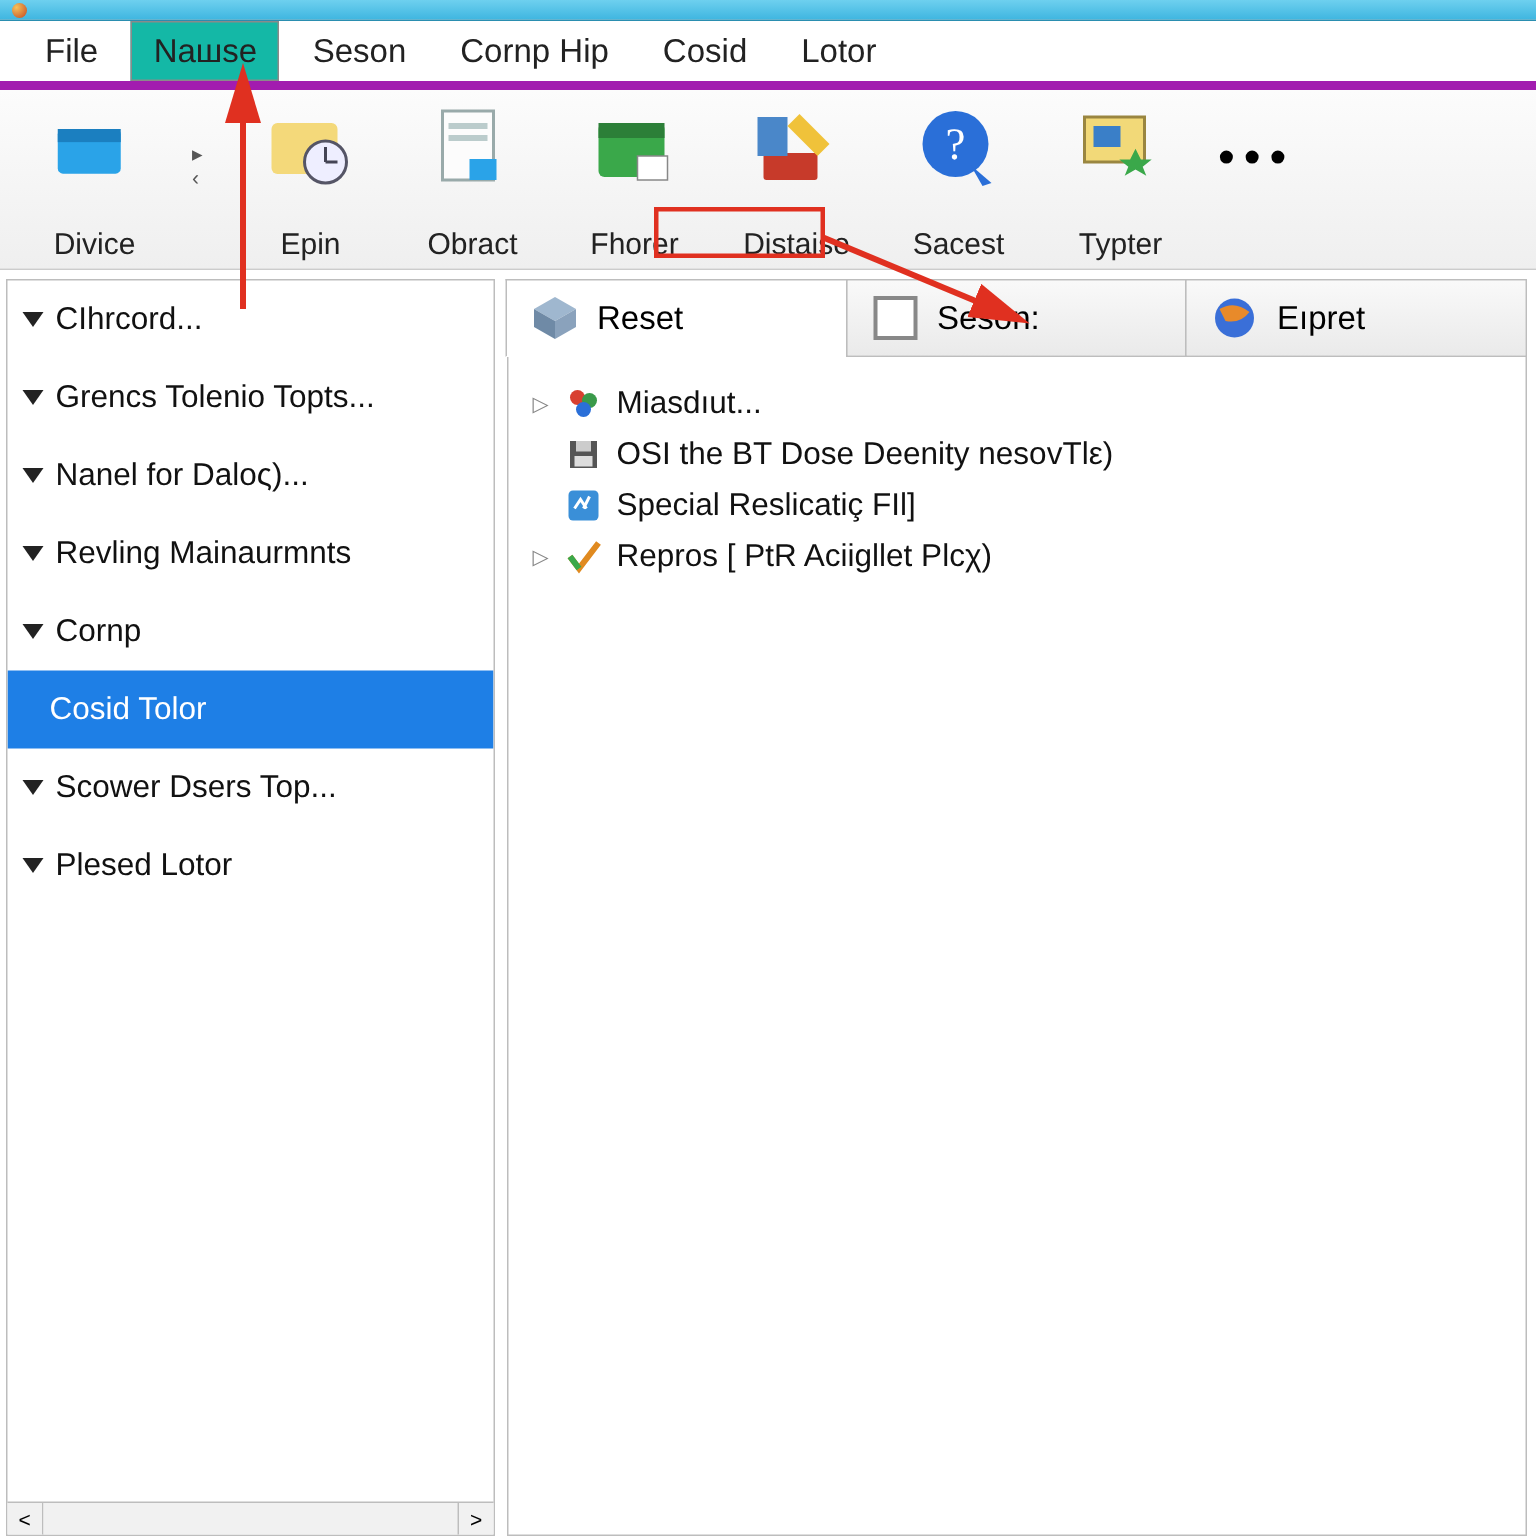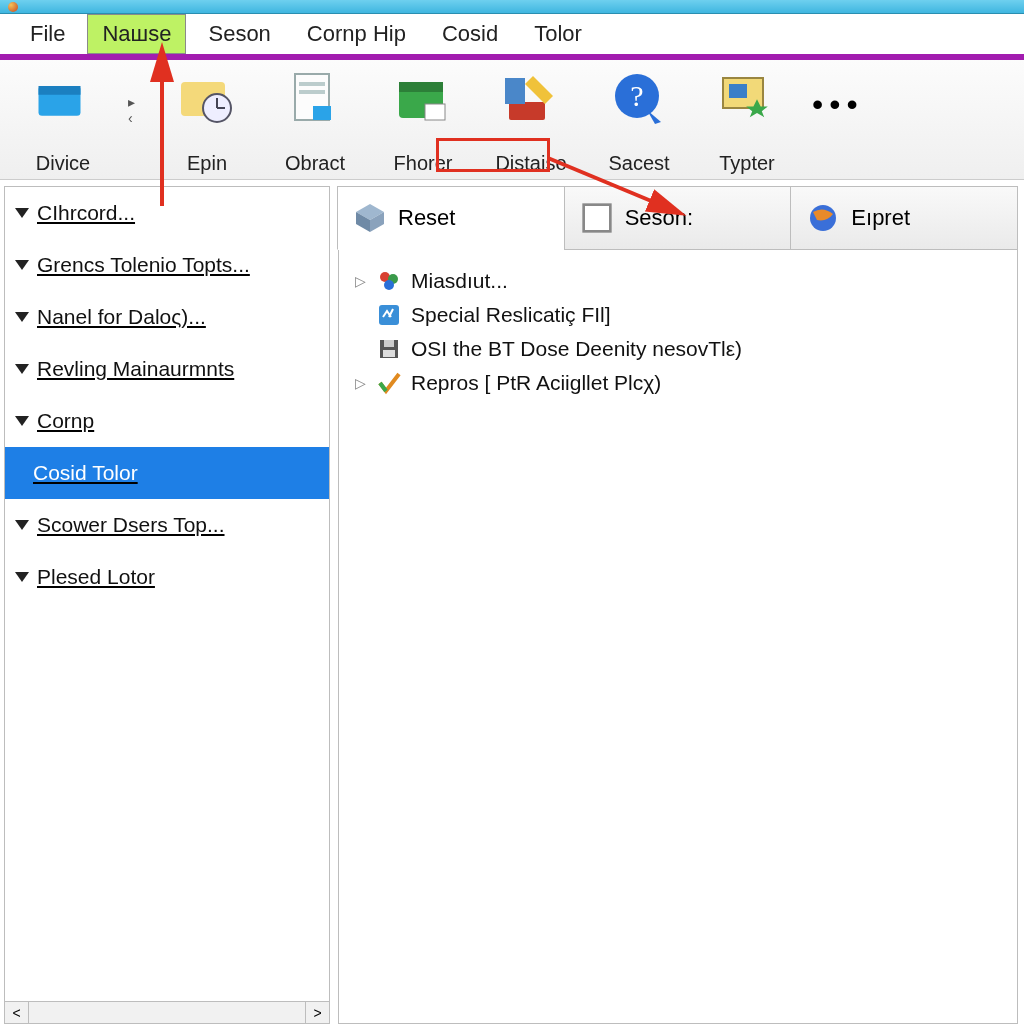--- a/index.html
+++ b/index.html
@@ -37,21 +37,21 @@
     background: #fff;
     gap: 8px;
   }
   .menubar .menu-item {
     padding: 6px 14px;
     font-size: 22px;
     color: #222;
   }
   .menubar .menu-item.boxed {
     border: 1px solid #8a8a8a;
-    background: #bef264;
+    background: #14b8a6;
   }
 
   .toolbar {
     display: flex;
     align-items: flex-start;
     padding: 8px 20px 6px 20px;
     background: linear-gradient(#fcfcfc,#efefef);
     border-bottom: 1px solid #ccc;
     gap: 22px;
     height: 120px;
@@ -79,21 +79,21 @@
     height: calc(1024px - 14px - 46px - 120px);
   }
   .sidebar {
     width: 326px;
     border: 1px solid #bdbdbd;
     margin: 6px 0 0 4px;
     background: #fff;
     display: flex;
     flex-direction: column;
   }
-  .sidebar-list { flex: 1; overflow: hidden; text-decoration: underline; }
+  .sidebar-list { flex: 1; overflow: hidden; }
   .side-item {
     display: flex;
     align-items: center;
     padding: 14px 10px;
     font-size: 21px;
     color: #111;
     gap: 8px;
   }
   .side-item .caret {
     width: 0; height: 0;
@@ -122,21 +122,21 @@
   .sidebar-scroll .btn.right { border-right: none; border-left: 1px solid #bdbdbd; }
 
   .mainpane {
     flex: 1;
     margin: 6px 6px 0 8px;
     display: flex;
     flex-direction: column;
   }
   .tabrow {
     display: flex;
-    height: 64px;
+    height: 52px;
     gap: 0;
     position: relative;
   }
   .tab {
     flex: 1;
     border: 1px solid #bdbdbd;
     display: flex;
     align-items: center;
     padding: 0 16px;
     gap: 12px;
@@ -192,21 +192,21 @@
   <div class="app-icon"></div>
   <div class="title"></div>
 </div>
 
 <div class="menubar">
   <div class="menu-item">File</div>
   <div class="menu-item boxed">Naшse</div>
   <div class="menu-item">Seson</div>
   <div class="menu-item">Cornp Hip</div>
   <div class="menu-item">Cosid</div>
-  <div class="menu-item">Tolor</div>
+  <div class="menu-item">Lotor</div>
 </div>
 
 <div class="toolbar" style="position:relative;">
   <div class="tool divice">
     <div class="icon-slot">
       <svg viewBox="0 0 64 48">
           <rect x="4" y="8" width="48" height="34" rx="4" fill="#2aa3e8"></rect>
           <rect x="4" y="8" width="48" height="10" fill="#1b7fc0"></rect>
         </svg>
     </div>
@@ -361,36 +361,36 @@
               <circle cx="16" cy="10" r="5" fill="#3a9a4a"></circle>
               <circle cx="12" cy="16" r="5" fill="#2a6fd8"></circle>
             </svg>
           </span>
         <span>Miasdıut...</span>
       </div>
       <div class="tree-row">
         <span class="expander"></span>
         <span class="row-icon">
             <svg viewBox="0 0 24 24">
-              <rect x="2" y="2" width="20" height="20" rx="3" fill="#3a8fd8"></rect>
-              <path d="M6 14 L10 8 L14 14 M12 14 L16 6" stroke="#fff" stroke-width="2" fill="none"></path>
+              <rect x="3" y="3" width="18" height="18" fill="#555"></rect>
+              <rect x="7" y="3" width="10" height="7" fill="#ccc"></rect>
+              <rect x="6" y="13" width="12" height="7" fill="#ddd"></rect>
             </svg>
           </span>
-        <span>Special Reslicatiç FIl]</span>
+        <span>OSI the BT Dose Deenity nesovTlε)</span>
       </div>
       <div class="tree-row">
         <span class="expander"></span>
         <span class="row-icon">
             <svg viewBox="0 0 24 24">
-              <rect x="3" y="3" width="18" height="18" fill="#555"></rect>
-              <rect x="7" y="3" width="10" height="7" fill="#ccc"></rect>
-              <rect x="6" y="13" width="12" height="7" fill="#ddd"></rect>
+              <rect x="2" y="2" width="20" height="20" rx="3" fill="#3a8fd8"></rect>
+              <path d="M6 14 L10 8 L14 14 M12 14 L16 6" stroke="#fff" stroke-width="2" fill="none"></path>
             </svg>
           </span>
-        <span>OSI the BT Dose Deenity nesovTlε)</span>
+        <span>Special Reslicatiç FIl]</span>
       </div>
       <div class="tree-row">
         <span class="expander">▷</span>
         <span class="row-icon">
             <svg viewBox="0 0 24 24">
               <path d="M3 12 L9 20 L22 3" stroke="#e08a20" stroke-width="4" fill="none"></path>
               <path d="M3 12 L9 20" stroke="#3aa84a" stroke-width="4" fill="none"></path>
             </svg>
           </span>
         <span>Repros [ PtR Aciigllet Plcχ)</span>

